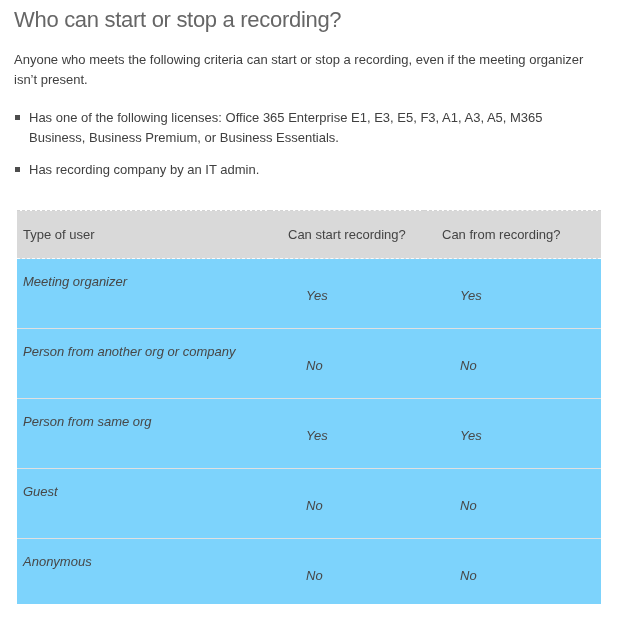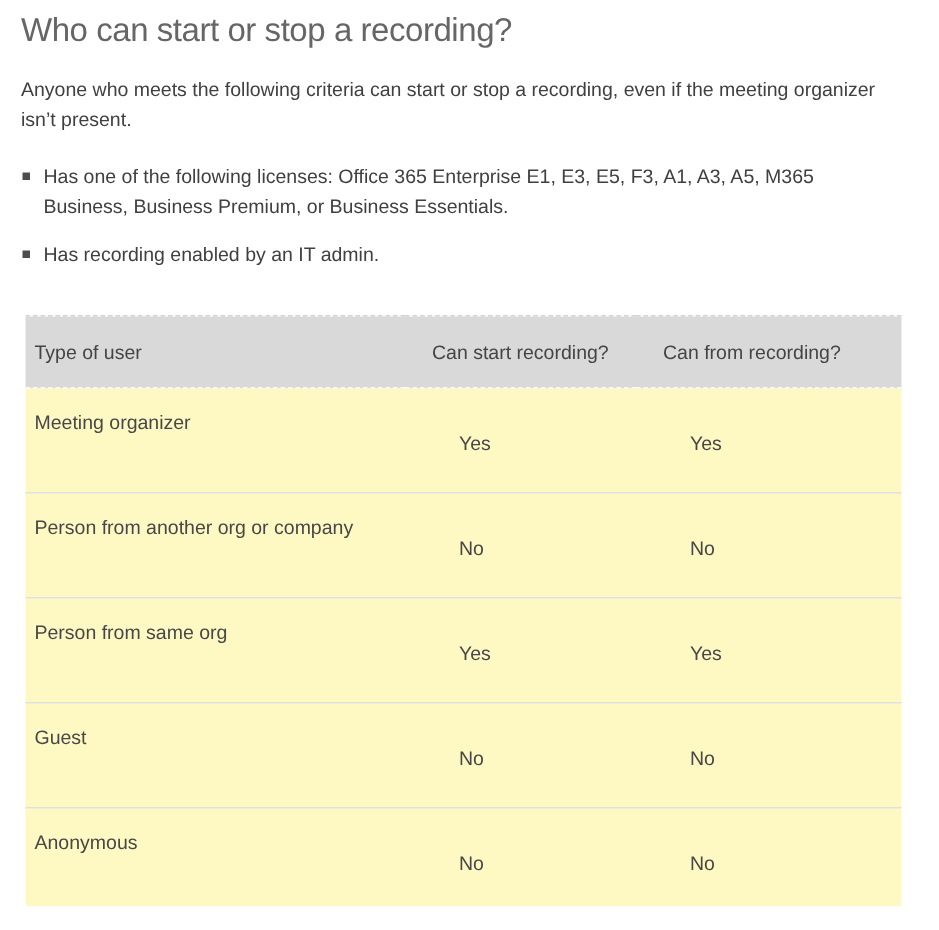--- a/index.html
+++ b/index.html
@@ -74,25 +74,26 @@
     text-align: left;
     vertical-align: middle;
     padding: 0;
     border-top: 1px dashed #d2d2d2;
     border-bottom: 1px dashed #fafafa;
   }
   .permissions-table thead th.h1 { padding-left: 6px; margin-left: 32px; }
   .permissions-table thead th.h2,
   .permissions-table thead th.h3 { padding-left: 18px; }
   .permissions-table tbody td {
-    background: #fef9c3;
+    background: #7dd3fc;
     vertical-align: top;
     color: #474747;
     padding: 0;
     border-top: 1px solid #e0e0e0;
+    font-style: italic;
   }
   .permissions-table tbody tr { height: 70px; }
   .permissions-table tbody tr:first-child td { border-top: none; }
   .permissions-table tbody tr:last-child { height: 65px; }
   .permissions-table tbody td.label {
     padding: 15px 8px 0 6px;
   }
   .permissions-table tbody td.value {
     padding: 29px 0 0 36px;
   }
@@ -106,21 +107,21 @@
 
   <p class="intro">Anyone who meets the following criteria can start or stop a recording, even if the meeting organizer isn’t present.</p>
 
   <ul class="criteria-list">
     <li class="bullet-item">
       <span class="bullet-marker"></span>
       <span class="bullet-text">Has one of the following licenses: Office 365 Enterprise E1, E3, E5, F3, A1, A3, A5, M365 Business, Business Premium, or Business Essentials.</span>
     </li>
     <li class="bullet-item">
       <span class="bullet-marker"></span>
-      <span class="bullet-text">Has recording enabled by an IT admin.</span>
+      <span class="bullet-text">Has recording company by an IT admin.</span>
     </li>
   </ul>
 
   <table class="permissions-table">
     <colgroup>
         <col class="c1">
         <col class="c2">
         <col class="c3">
       </colgroup>
     <thead>

